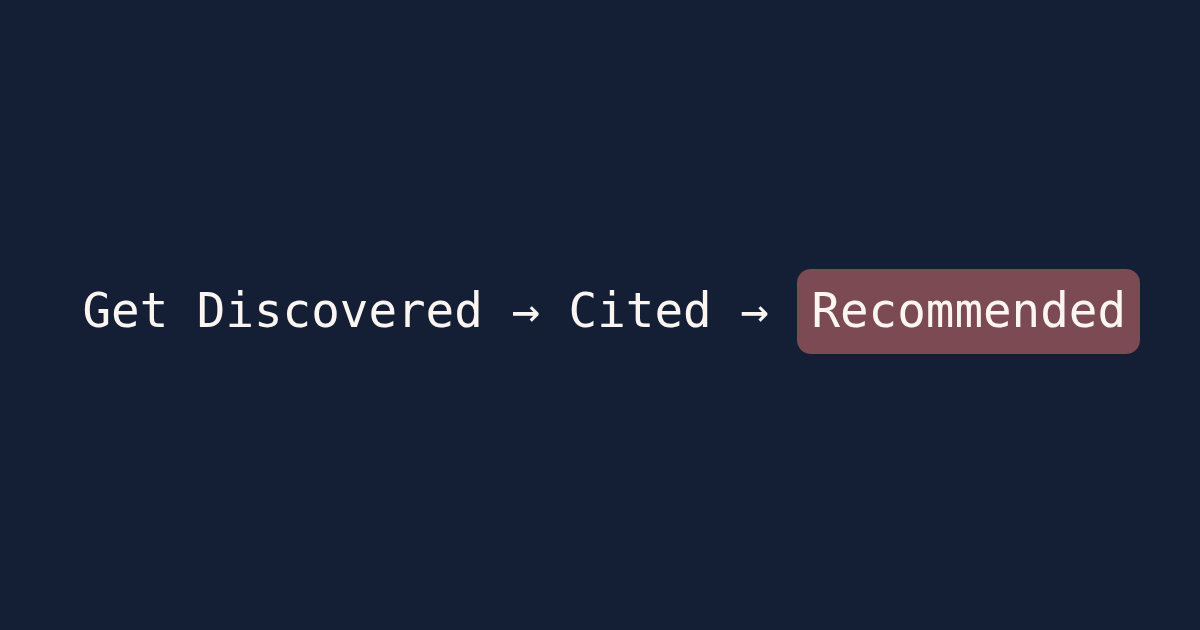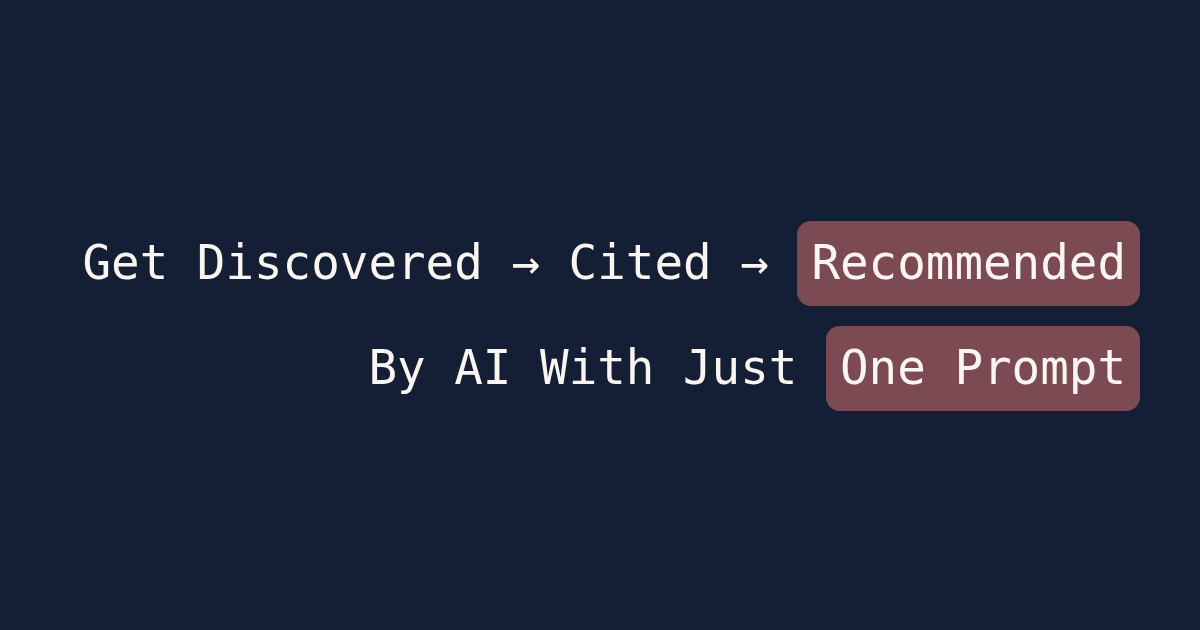--- a/index.html
+++ b/index.html
@@ -80,17 +80,16 @@
 </style>
 </head>
 <body style="background: rgb(20, 31, 53);">
 
 <div id="og-card" style="background: rgb(20, 31, 53); border-radius: 25px;">
 
   <div class="headline">
 
     <div class="headline-line" id="headline-line-1"><span class="line-text" style="color: rgb(250, 245, 240);">Get Discovered </span><span class="arrow-glyph" style="color: rgb(250, 245, 240);">→</span><span class="line-text" style="color: rgb(250, 245, 240);"> Cited </span><span class="arrow-glyph" style="color: rgb(250, 245, 240);">→</span><span class="line-text" style="color: rgb(250, 245, 240);"> </span><span class="badge" style="background: rgb(123, 74, 82); color: rgb(250, 245, 240);">Recommended</span></div>
 
-    <div class="headline-line" id="headline-line-2"><span class="line-text" style="color: rgb(250, 245, 240);">By AI With Just </span><span class="badge" style="background: rgb(123, 74, 82); color: rgb(250, 245, 240);">One Prompt</span></div>
 
   </div>
 
 </div>
 
 </body></html>

